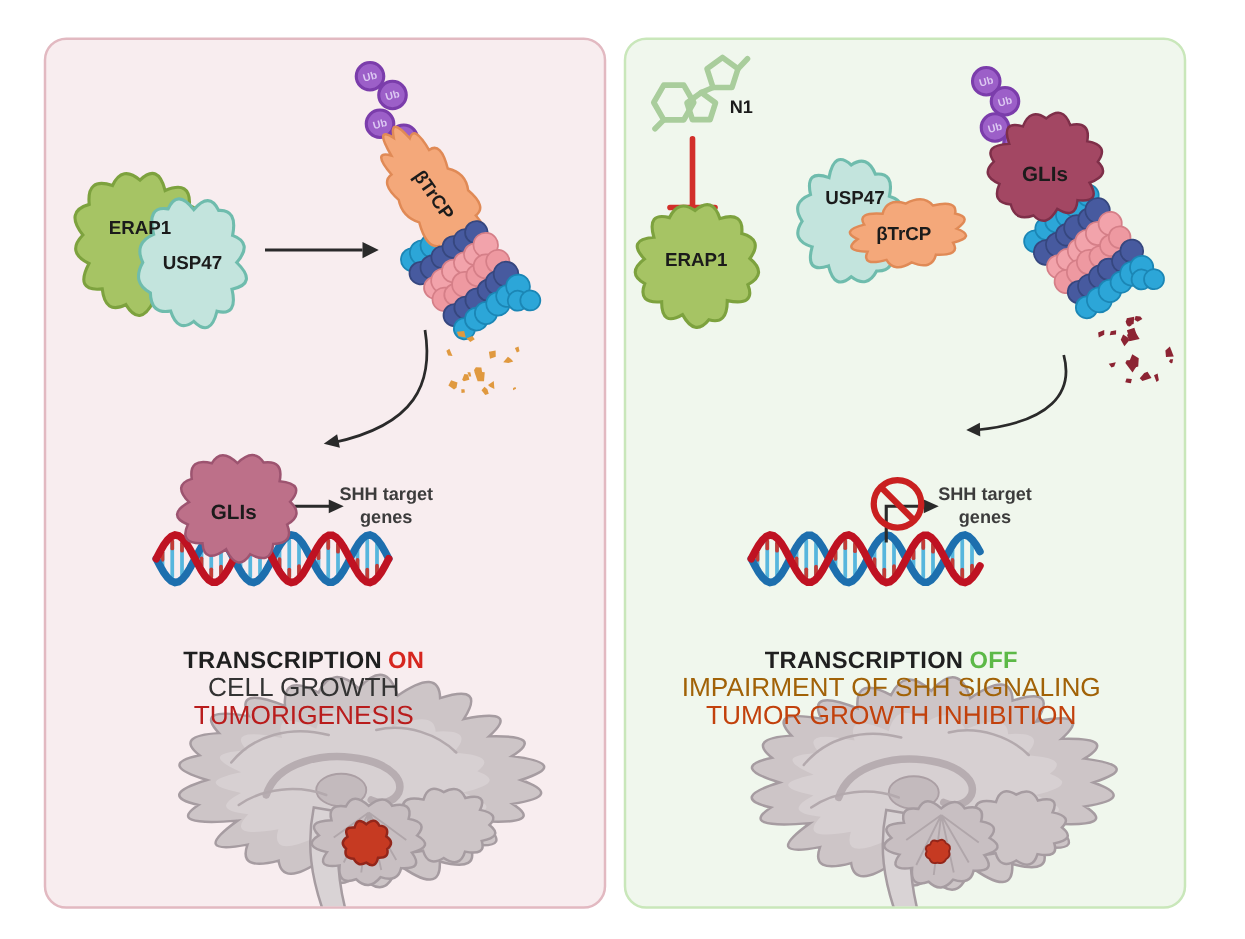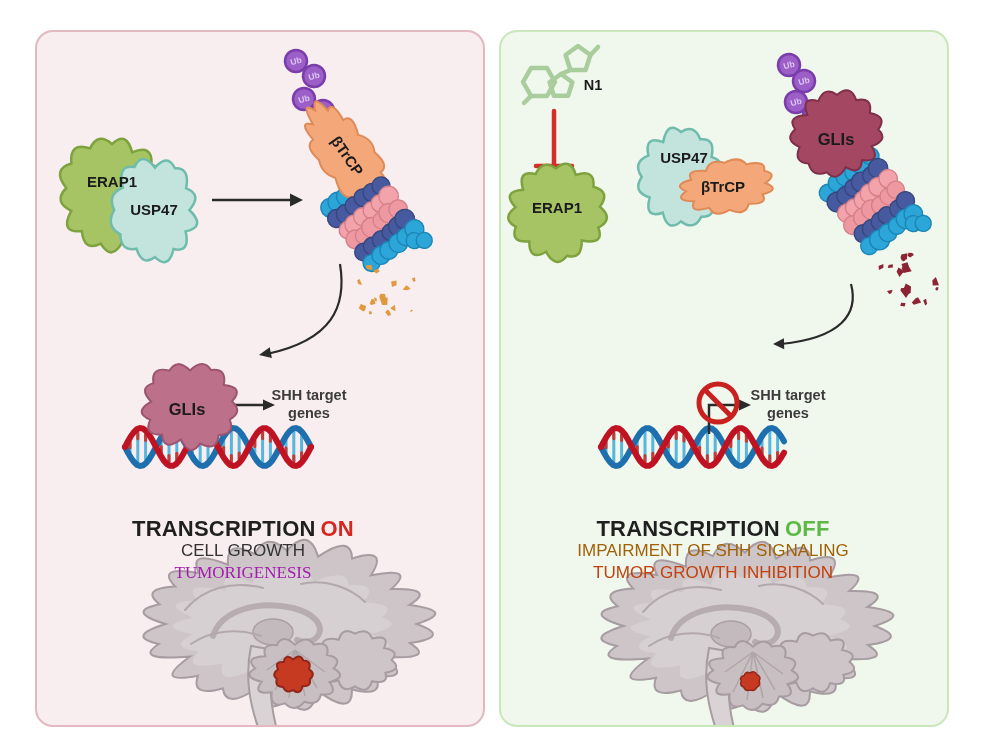--- a/index.html
+++ b/index.html
@@ -6,22 +6,22 @@
   #canvas{position:relative;width:996px;height:751px;background:#ffffff;overflow:hidden;
           font-family:"Liberation Sans","DejaVu Sans",sans-serif;}
   .panel{position:absolute;top:30px;width:450px;height:697px;border-radius:18px;
          border:2px solid;box-sizing:border-box;}
   #left-panel{left:35px;}
   #right-panel{left:499px;}
   .panel svg{position:absolute;left:0;top:0;}
   .caption{position:absolute;text-align:center;line-height:22px;}
   #left-caption{left:0;top:486px;width:412px;}
   #right-caption{left:0;top:486px;width:424px;}
-  .cap-line1{font-weight:bold;font-size:22px;letter-spacing:0.2px;}
-  .cap-line2{font-weight:normal;font-size:17px;}
+  .cap-line1{font-weight:bold;font-size:19px;letter-spacing:0.2px;}
+  .cap-line2{font-weight:normal;font-size:21px;}
   .state{margin-left:5px;font-weight:bold;}
   svg text{font-family:"Liberation Sans","DejaVu Sans",sans-serif;}
   .protein-label{font-weight:bold;font-size:15px;fill:#1b1b1b;}
   .glis-label{font-weight:bold;font-size:16.5px;fill:#1b1b1b;}
   .shh-label{font-weight:bold;font-size:14.5px;fill:#3c3c3c;}
   .ub-label{font-weight:bold;font-size:8.5px;}
   .n1-label{font-weight:bold;font-size:14.5px;fill:#1b1b1b;}
 </style>
 </head>
 <body>
@@ -179,21 +179,21 @@
 
       <use href="#brainShape" transform="translate(118,516)"></use>
       <path class="blob" stroke-width="2" fill="#c63a22" stroke="#93261a" d="M256.0,627.4 Q263.2,621.1 266.4,628.5 Q275.0,629.0 272.0,637.1 Q279.2,642.0 272.8,647.2 Q274.6,654.7 265.4,654.2 Q263.4,663.6 256.0,658.1 Q249.2,661.8 246.0,655.0 Q237.5,654.7 239.9,646.9 Q234.0,642.0 241.0,637.4 Q237.3,629.2 246.7,630.0 Q248.8,621.1 256.0,627.4Z"></path>
     </svg>
 
     <div class="caption" id="left-caption">
       <div class="cap-line1" style="color: rgb(31, 31, 31);">
         <span>TRANSCRIPTION</span><span class="state" id="state-on" style="color: rgb(214, 38, 31);">ON</span>
       </div>
       <div class="cap-line2" style="color: rgb(51, 51, 51);">CELL GROWTH</div>
-      <div class="cap-line2" style="color: #a21caf; font-family: Liberation Serif, serif;">TUMORIGENESIS</div>
+      <div class="cap-line2" style="color: #b91c1c;">TUMORIGENESIS</div>
     </div>
   </div>
 
   <div class="panel" id="right-panel" style="background: rgb(240, 247, 237); border-color: rgb(201, 231, 186);">
     <svg width="446" height="693" viewBox="0 0 446 693">
 
       <g fill="none" stroke-width="4.5" stroke-linejoin="round" stroke-linecap="round" stroke="#a9cd9c">
         <polygon points="54,50 46,63.9 30,63.9 22,50 30,36.1 46,36.1"></polygon>
         <polygon points="60,42 71.4,50.3 67.1,63.7 52.9,63.7 48.6,50.3"></polygon>
         <polygon points="77,14 89.4,23 84.6,38 69.4,38 64.6,23"></polygon>

